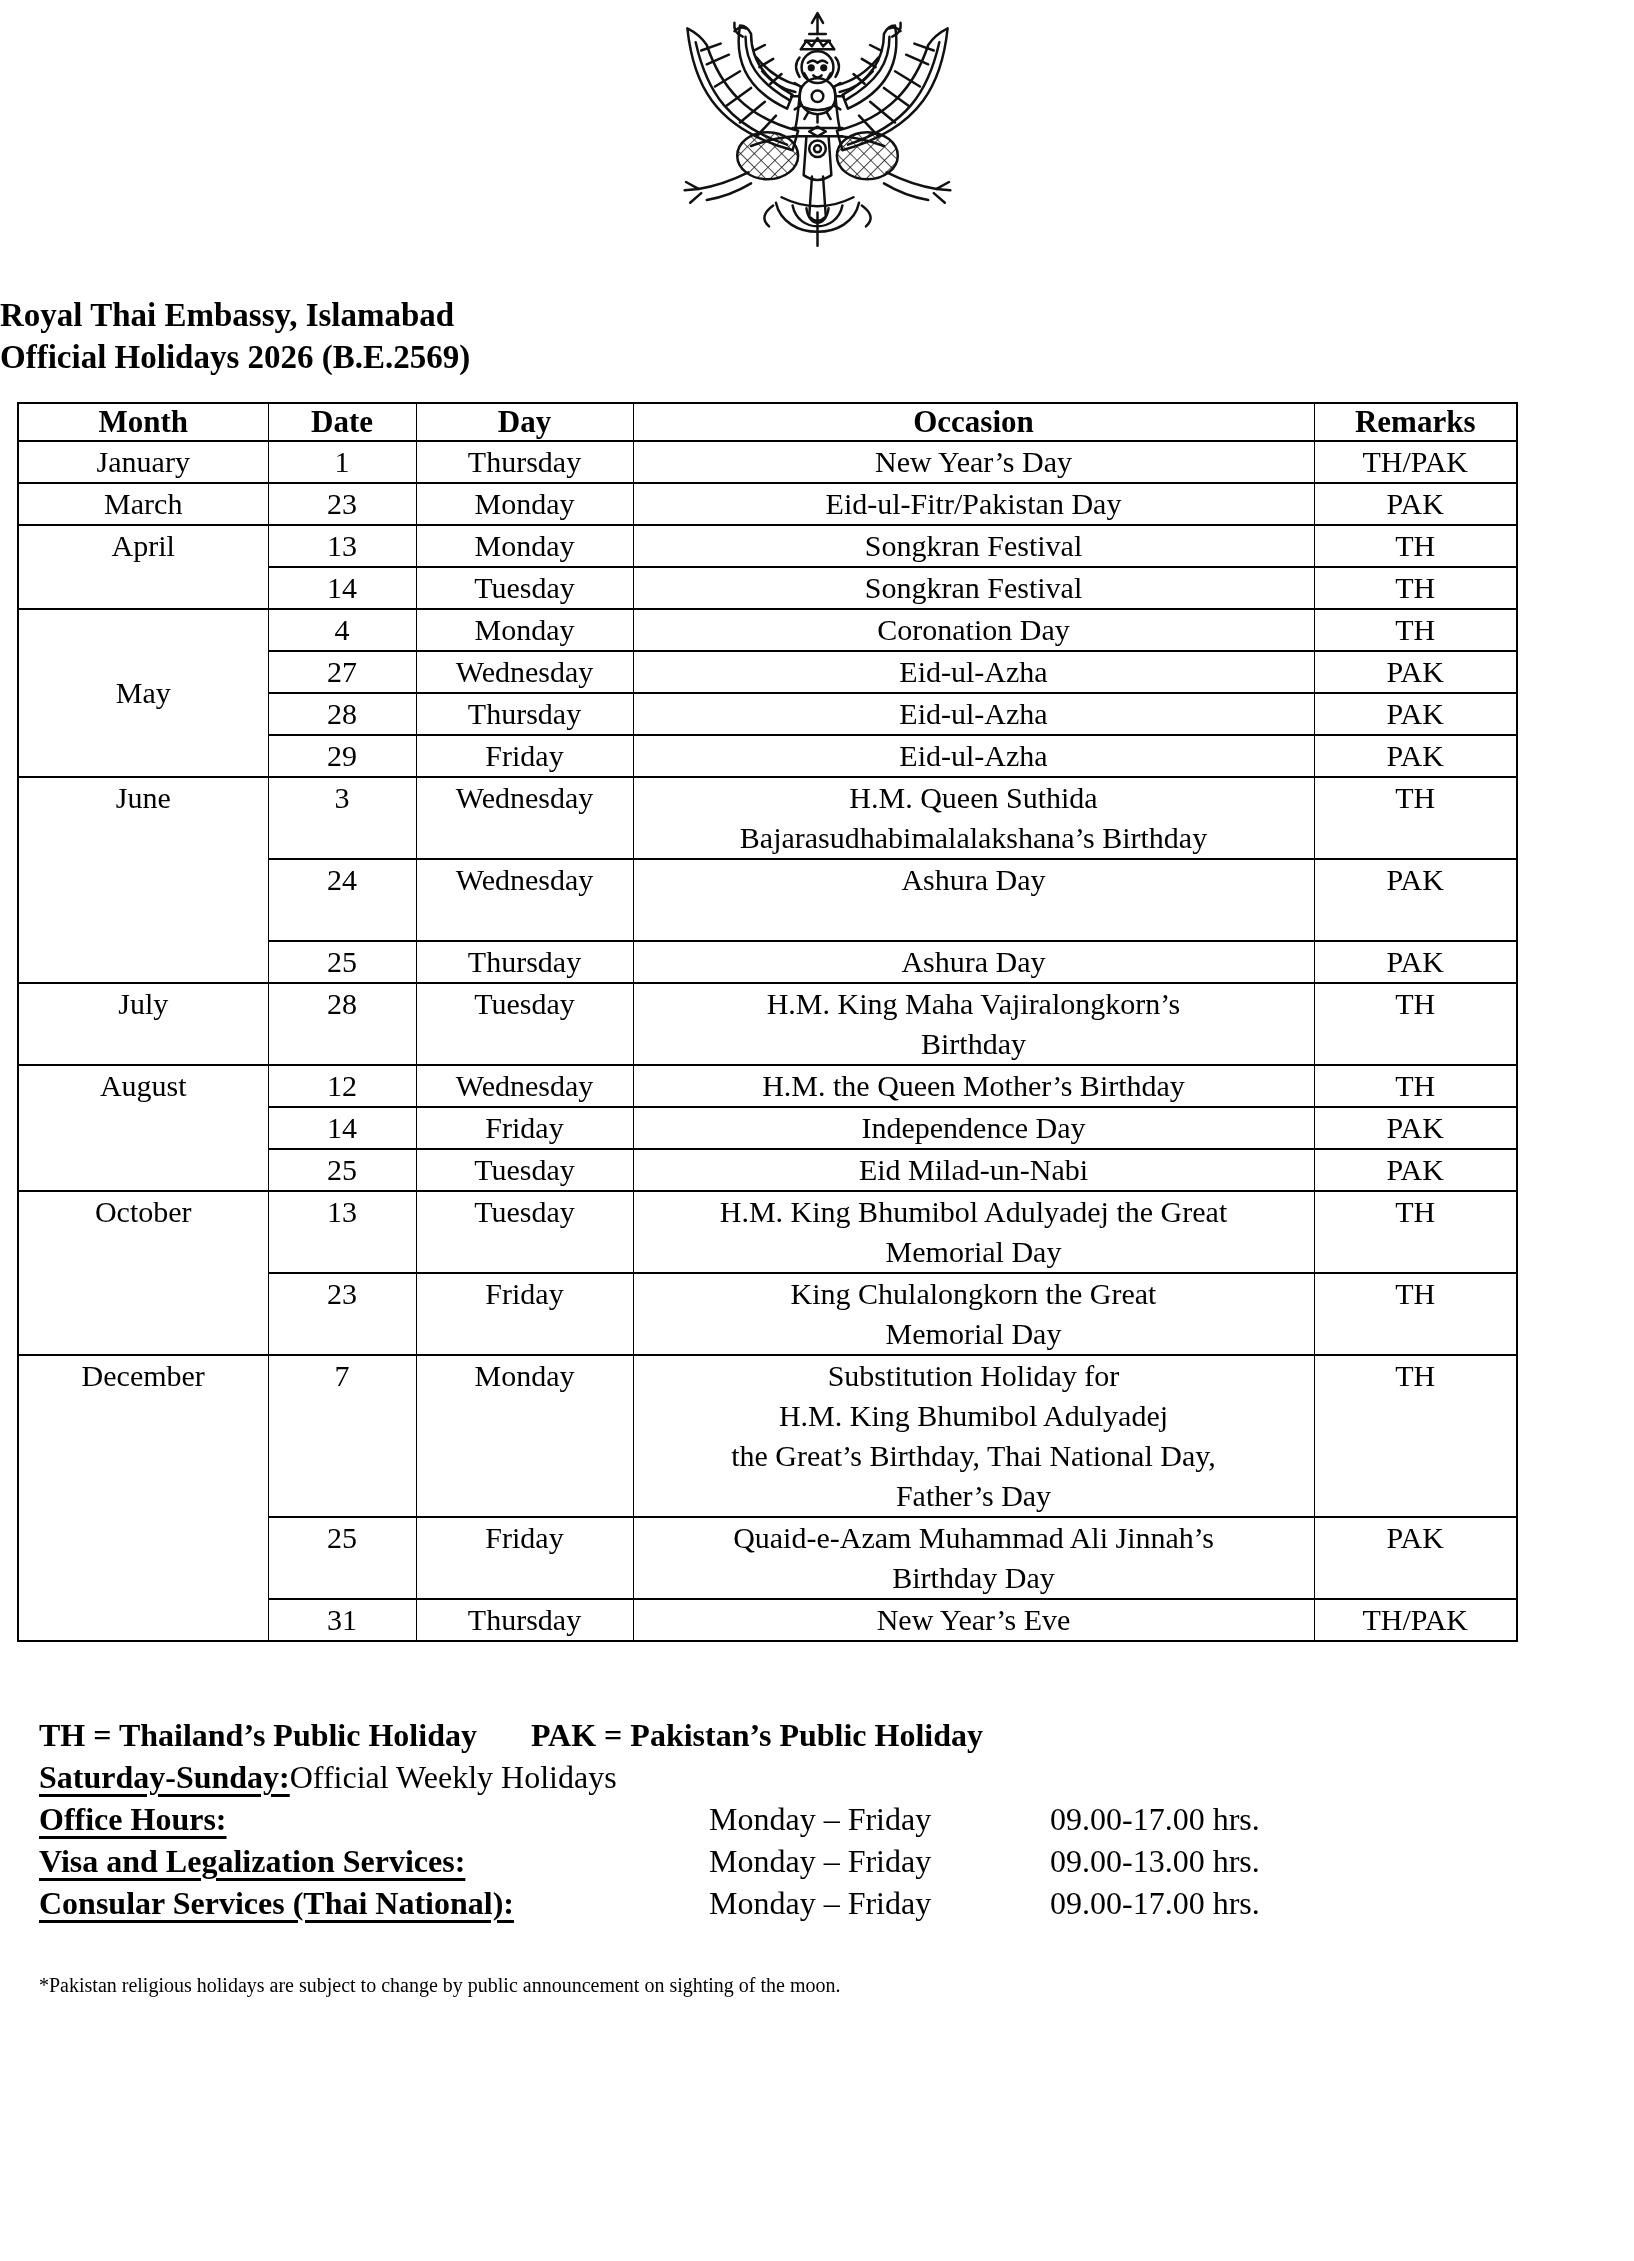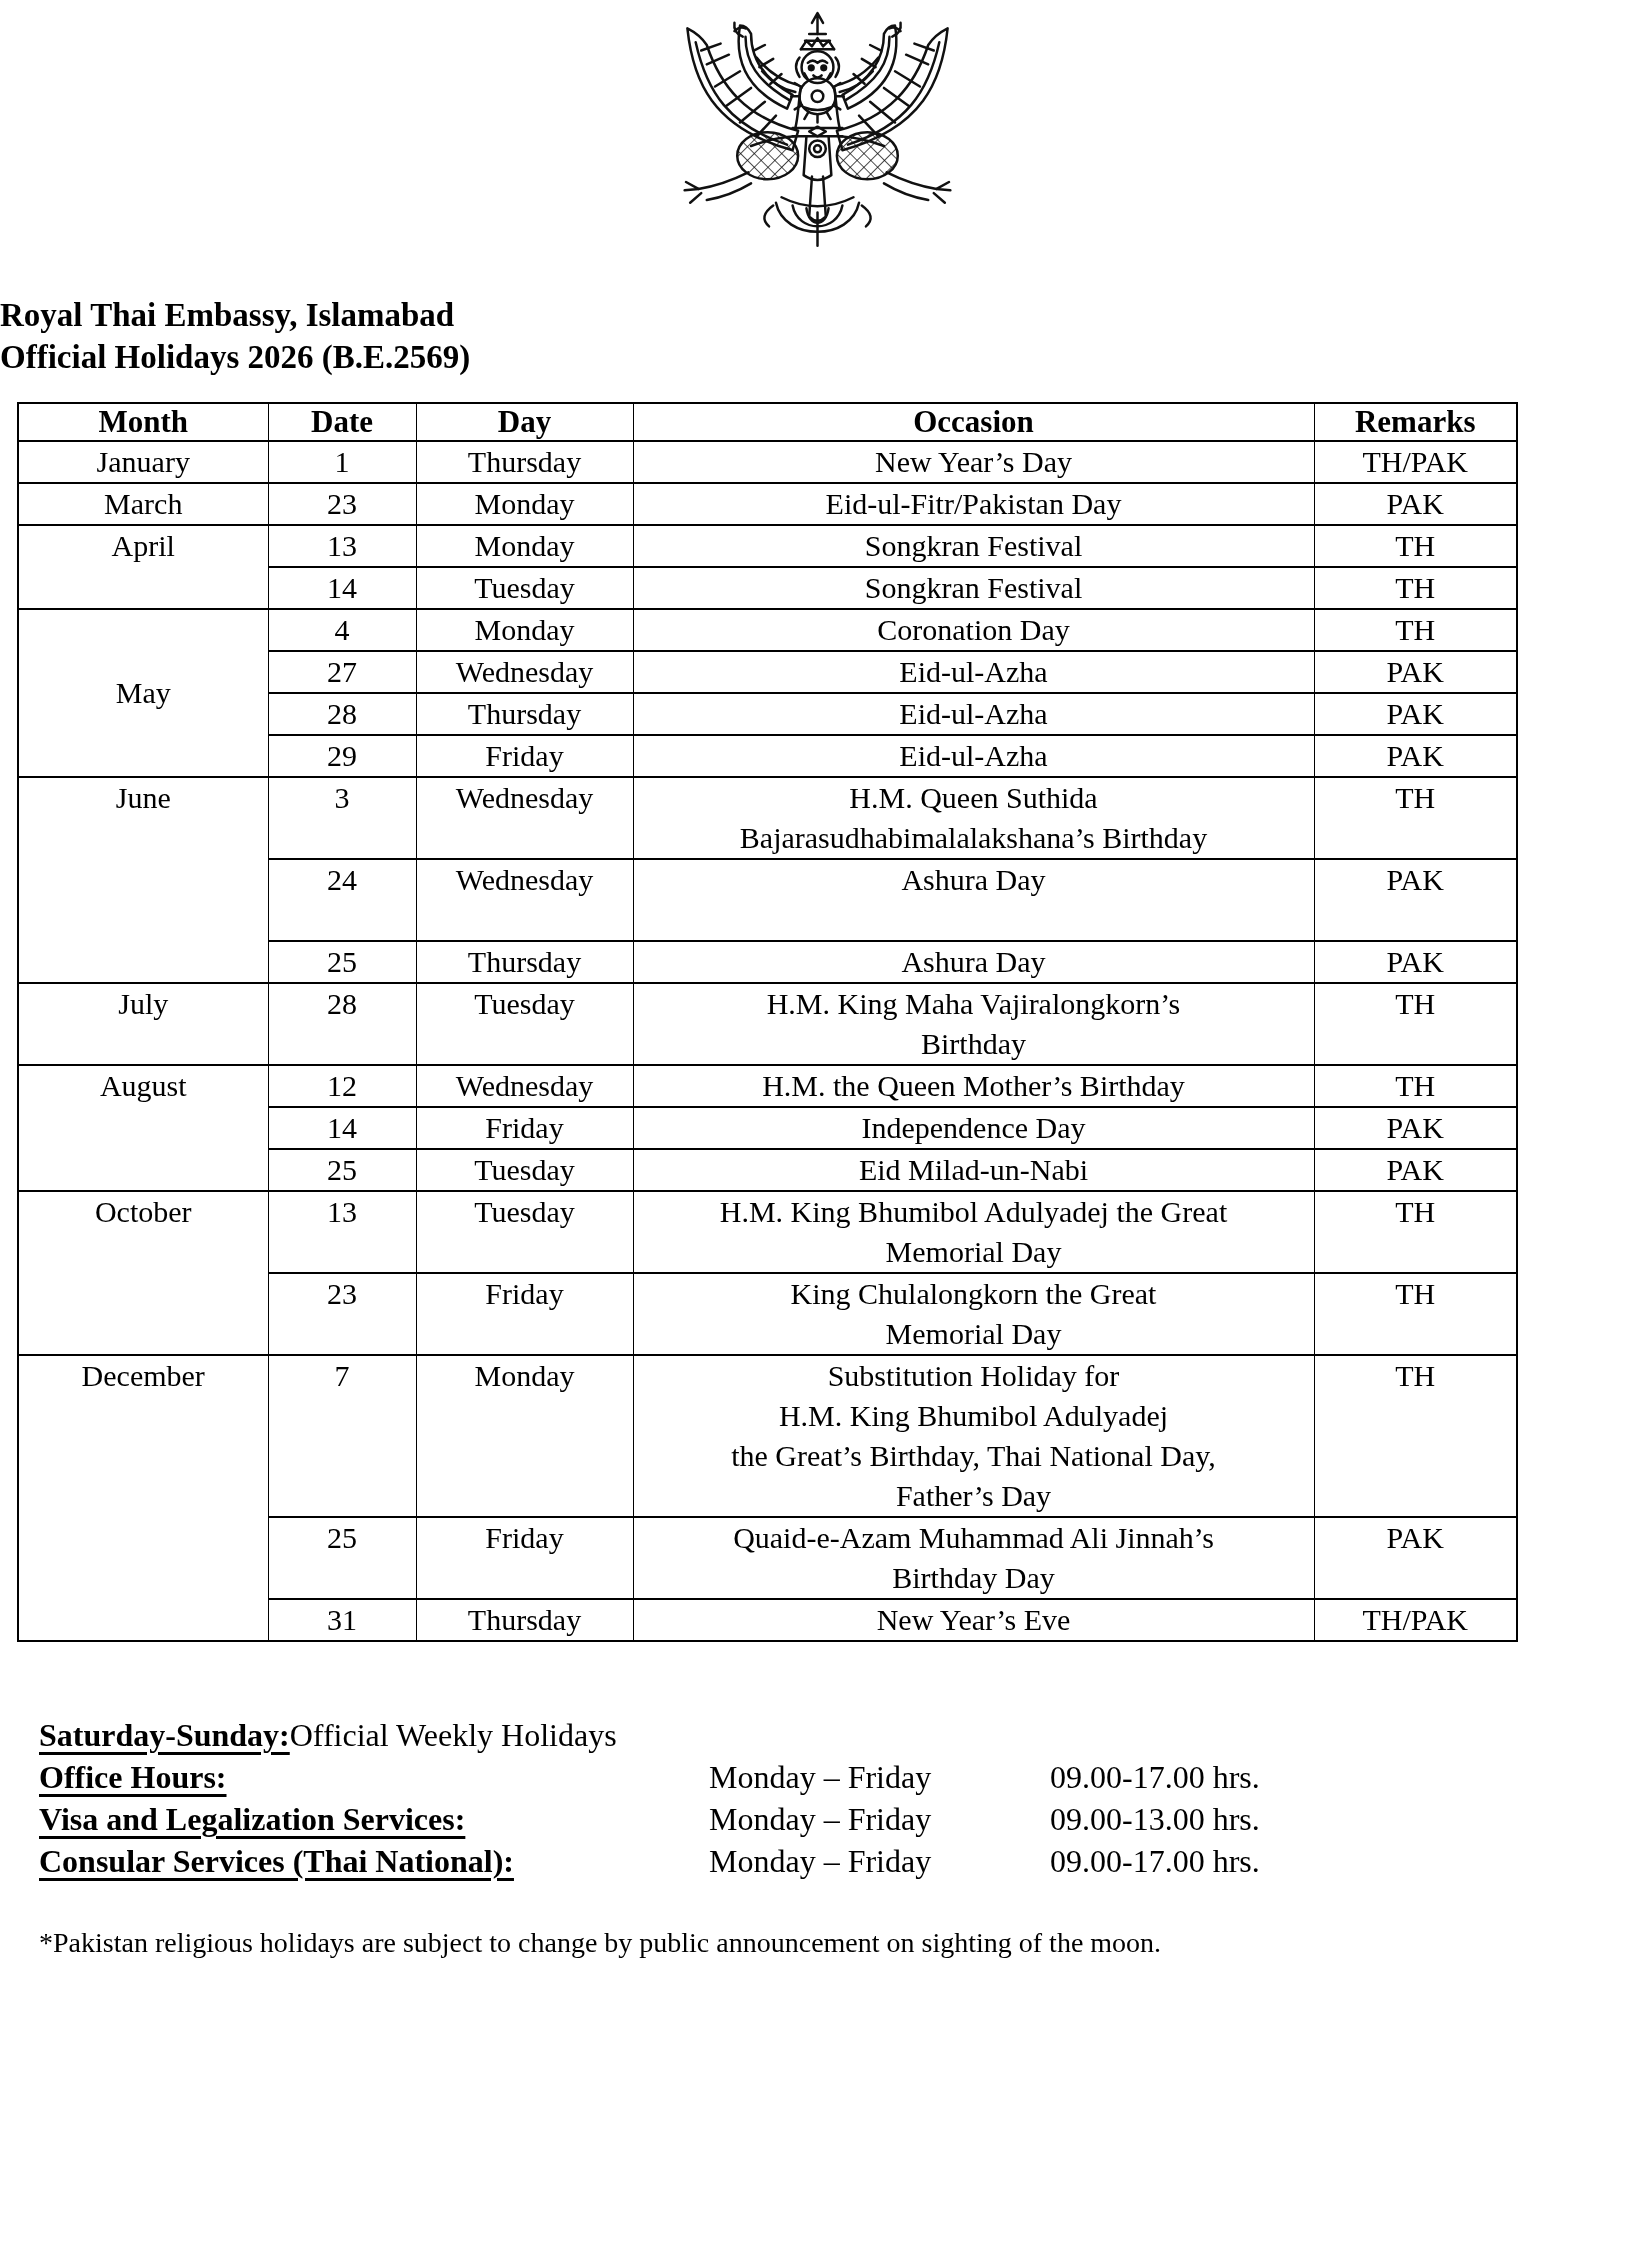--- a/index.html
+++ b/index.html
@@ -63,21 +63,21 @@
   }
   .legend-line .pak-part { margin-left: 54px; }
   .weekend-line .plain-part { }
   .hours-grid {
     display: grid;
     grid-template-columns: 670px 341px auto;
   }
   .hours-grid > span { display: block; }
   .footnote {
     margin-top: 40px;
-    font-size: 28px;
+    font-size: 20px;
     font-weight: normal;
   }
 </style>
 </head>
 <body>
 
 <div class="emblem-wrap">
   <svg viewBox="0 0 220 190" width="305" height="263" aria-hidden="true">
     <defs>
       <pattern id="xh" width="7" height="7" patternUnits="userSpaceOnUse" patternTransform="rotate(45)">
@@ -302,20 +302,23 @@
       <tr>
         <td class="date">31</td>
         <td class="day">Thursday</td>
         <td class="occasion">New Year’s Eve</td>
         <td class="remarks">TH/PAK</td>
       </tr>
     </tbody>
 </table>
 
 <div class="footer">
+  <div class="legend-line">
+    <span class="b">TH = Thailand’s Public Holiday</span><span class="b pak-part">PAK = Pakistan’s Public Holiday</span>
+  </div>
   <div class="weekend-line">
     <span class="u">Saturday-Sunday:</span><span class="plain-part">Official Weekly Holidays</span>
   </div>
   <div class="hours-grid">
     <span class="u">Office Hours:</span>
     <span>Monday – Friday</span>
     <span>09.00-17.00 hrs.</span>
 
     <span class="u">Visa and Legalization Services:</span>
     <span>Monday – Friday</span>

